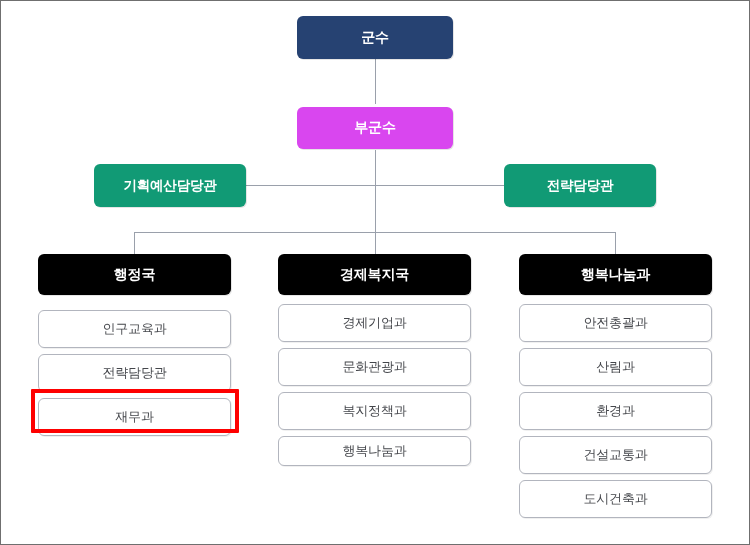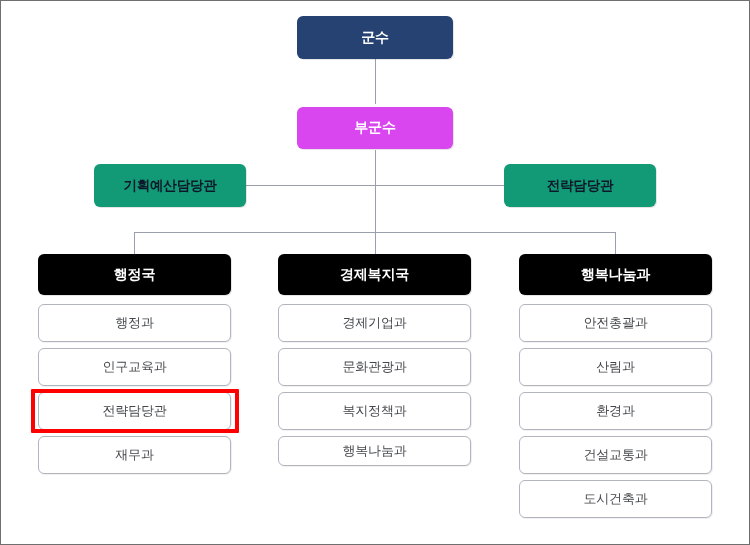--- a/index.html
+++ b/index.html
@@ -39,21 +39,21 @@
   .node-second {
     background: #d946ef;
     color: #ffffff;
     font-weight: bold;
     font-size: 14px;
     box-shadow: 1px 1px 0 rgba(0,0,0,0.10);
   }
   
   .node-staff {
     background: #119a75;
-    color: #0f172a;
+    color: #ffffff;
     font-weight: bold;
     font-size: 13.5px;
     box-shadow: 1px 1px 0 rgba(0,0,0,0.10);
   }
   
   .node-bureau {
     background: #000000;
     color: #ffffff;
     font-weight: bold;
     font-size: 14px;
@@ -106,21 +106,20 @@
 
   <div class="node node-second" style="left:296px; top:106px; width:156px; height:42px;">부군수</div>
 
   <div class="node node-staff" style="left:93px; top:163px; width:152px; height:43px;">기획예산담당관</div>
 
   <div class="node node-staff" style="left:503px; top:163px; width:152px; height:43px;">전략담당관</div>
 
   <div class="col-group" style="left:37px; top:253px; width:193px;">
     <div class="node node-bureau" style="position:relative; left:0; top:0; width:193px; height:41px;">행정국</div>
 
-    <div class="node node-dept" style="position:relative; left:0; top:9px; width:193px; height:38px;">행정과</div>
 
     <div class="node node-dept" style="position:relative; left:0; top:15px; width:193px; height:38px;">인구교육과</div>
 
     <div class="node node-dept" style="position:relative; left:0; top:21px; width:193px; height:38px;">전략담당관</div>
 
     <div class="node node-dept" style="position:relative; left:0; top:27px; width:193px; height:38px;">재무과</div>
   </div>
 
   <div class="highlight-box" style="left:30px; top:388px; width:208px; height:44px;"></div>
 

